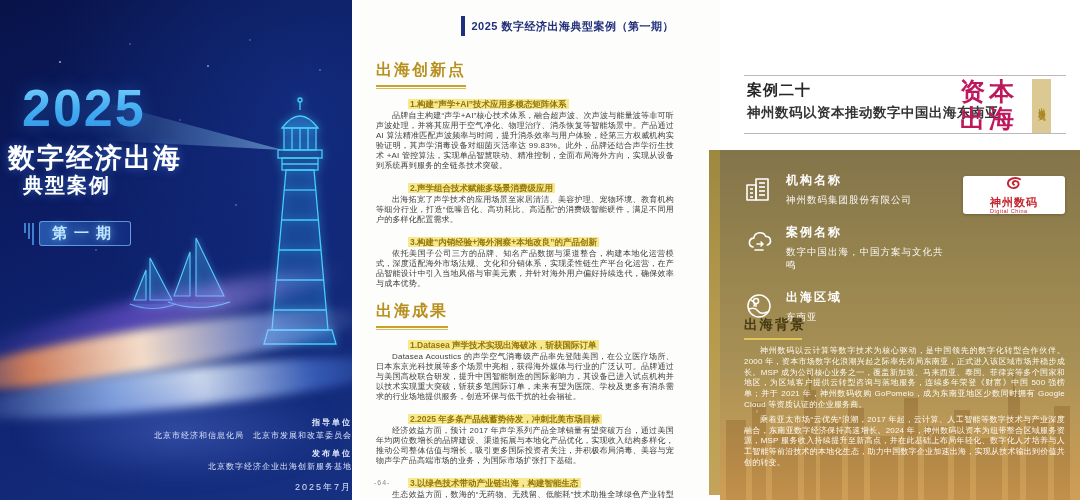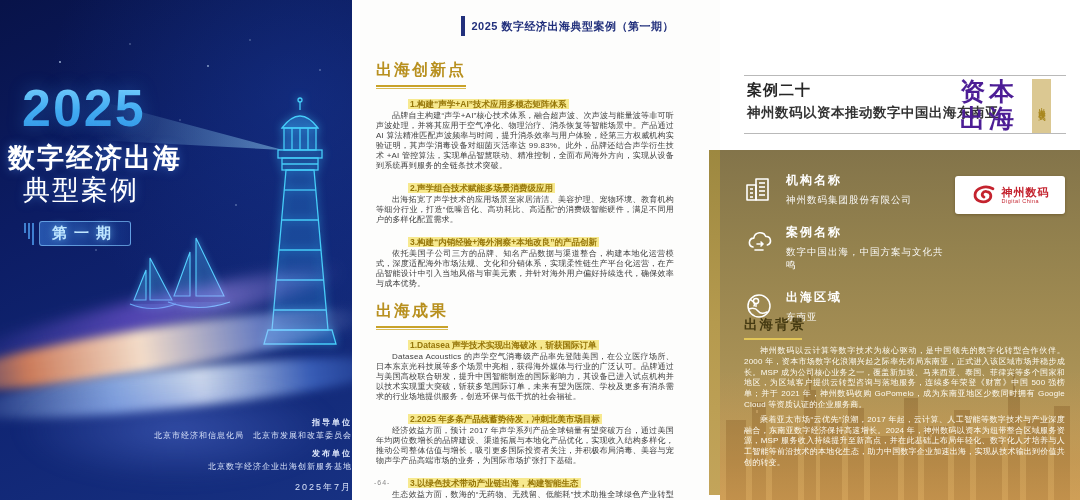--- a/index.html
+++ b/index.html
@@ -25,21 +25,21 @@
     background:linear-gradient(90deg, rgba(150,190,255,0), rgba(170,205,255,.75) 35%, rgba(235,245,255,.85) 55%, rgba(90,140,240,.5) 80%, rgba(0,0,0,0));
     filter:blur(5px); }
   .streak.s4 { left:0; top:390px; width:352px; height:100px; border-radius:0;
     background:radial-gradient(60% 70% at 50% 40%, rgba(90,120,220,.45), rgba(0,0,0,0) 75%);
     filter:blur(9px); }
   .cover-year { position:absolute; left:22px; top:78px; font-size:52px; font-weight:800; letter-spacing:2px;
     background:linear-gradient(180deg,#8adcff 0%, #43aef0 55%, #2f8fe0 100%);
     -webkit-background-clip:text; background-clip:text; color:transparent;
     text-shadow:0 0 18px rgba(60,160,255,.35); }
   .cover-t1 { position:absolute; left:8px; top:140px; font-size:27px; font-weight:700; color:#ffffff; letter-spacing:2px; text-shadow:0 0 10px rgba(90,160,255,.5); }
-  .cover-t2 { position:absolute; left:23px; top:172px; font-size:27px; font-weight:400; color:#ffffff; letter-spacing:2px; text-shadow:0 0 10px rgba(90,160,255,.5); }
+  .cover-t2 { position:absolute; left:23px; top:172px; font-size:20px; font-weight:700; color:#ffffff; letter-spacing:2px; text-shadow:0 0 10px rgba(90,160,255,.5); }
   .issue-wrap { position:absolute; left:24px; top:221px; display:flex; align-items:center; }
   .issue-bars { display:inline-flex; gap:2px; margin-right:5px; }
   .issue-bars i { display:block; width:2px; background:#3f7fd0; }
   .issue-bars i:nth-child(1){height:10px;} .issue-bars i:nth-child(2){height:16px;} .issue-bars i:nth-child(3){height:22px;}
   .issue-box { padding:2px 12px; font-size:15px; font-weight:700; letter-spacing:7px; color:#bfe6ff;
     background:linear-gradient(90deg, rgba(60,130,230,.55), rgba(28,75,175,.25));
     border:1px solid rgba(130,200,255,.65); border-radius:3px; text-shadow:0 0 8px rgba(120,200,255,.8); }
   .cover-footer { position:absolute; left:0; right:0; bottom:6px; text-align:right; color:#e3ecff; }
   .cf-label { font-size:8px; font-weight:700; letter-spacing:2px; margin-bottom:2px; }
   .cf-orgs  { font-size:8px; letter-spacing:1px; margin-bottom:7px; opacity:.95; }
@@ -61,36 +61,36 @@
   .page-num { position:absolute; left:14px; bottom:14px; font-size:7px; color:#8a8a8a; letter-spacing:1px; }
   .gold-strip { position:absolute; right:0; top:150px; width:11px; height:345px;
     background:linear-gradient(180deg,#9d8840 0%, #b59a4e 50%, #c3a45a 100%); }
 
   
   .page-right { position:relative; width:360px; height:500px; background:#ffffff; overflow:hidden; }
   .rp-rule { position:absolute; left:24px; right:14px; height:0; border-top:1px solid #b9b9b9; }
   .rp-rule.r1 { top:75px; } .rp-rule.r2 { top:133px; }
   .case-no { position:absolute; left:27px; top:81px; font-size:15px; font-weight:800; color:#262626; letter-spacing:1px; }
   .case-title { position:absolute; left:27px; top:104px; font-size:13.5px; font-weight:700; color:#333; letter-spacing:.5px; }
-  .badge { position:absolute; right:54px; top:78px; width:74px; text-align:center; color:#4c1d95; font-weight:800; font-size:25px; line-height:27px; letter-spacing:4px; }
+  .badge { position:absolute; right:54px; top:78px; width:74px; text-align:center; color:#be185d; font-weight:800; font-size:25px; line-height:27px; letter-spacing:4px; }
   .ribbon { position:absolute; right:29px; top:79px; width:19px; height:54px; background:#dbc892;
     writing-mode:vertical-rl; text-orientation:upright; font-size:7px; letter-spacing:2px; color:#a8871e;
     display:flex; align-items:center; justify-content:center; font-weight:700; }
   .rp-gold { position:absolute; left:0; right:0; top:150px; bottom:0; overflow:hidden;
     background:linear-gradient(180deg,#83744a 0%, #94824e 28%, #a68f54 58%, #b69a5c 82%, #bf9e5e 100%); }
   .skyline { position:absolute; left:0; bottom:0; width:360px; height:150px; opacity:.85; }
   .warm-glow { position:absolute; left:0; right:0; bottom:0; height:130px;
     background:linear-gradient(180deg, rgba(214,150,70,0) 0%, rgba(214,150,70,.38) 70%, rgba(224,160,80,.5) 100%); }
   .info-list { position:absolute; left:24px; top:22px; right:130px; }
   .info-row { display:flex; margin-bottom:17px; }
   .info-icon { width:30px; height:30px; flex:0 0 30px; margin-right:12px; margin-top:2px; }
   .info-label { font-size:12px; font-weight:800; color:#ffffff; letter-spacing:2px; }
   .info-value { font-size:9.5px; color:rgba(255,255,255,.95); margin-top:5px; letter-spacing:1px; }
-  .logo-card { position:absolute; right:15px; top:26px; width:110px; height:38px; background:#fff; border-radius:3px;
-    display:flex; align-items:center; justify-content:center; gap:5px; box-shadow:0 1px 3px rgba(60,40,0,.35); }
+  .logo-card { position:absolute; right:15px; top:26px; width:102px; height:38px; background:#fff; border-radius:3px;
+    display:flex; align-items:center; justify-content:center; gap:5px; box-shadow:0 1px 3px rgba(60,40,0,.35);flex-direction:column; }
   .logo-text { display:flex; flex-direction:column; line-height:1.1; }
   .logo-cn { font-size:11px; font-weight:800; color:#c4232e; letter-spacing:1px; }
   .logo-en { font-size:5.5px; color:#c4232e; letter-spacing:.5px; }
   .bg-heading { position:absolute; left:24px; top:166px; font-size:13.5px; font-weight:800; color:#453a12; letter-spacing:2px; }
   .bg-heading::after { content:""; display:block; width:58px; height:2px; background:#e2c658; margin-top:4px; }
   .bg-paras { position:absolute; left:24px; right:15px; top:196px; }
   .bg-paras p { font-size:8px; line-height:10.8px; color:#fdfaf0; text-align:justify; text-indent:2em; margin-bottom:4px; letter-spacing:.2px; }
 </style>
 </head>
 <body>

